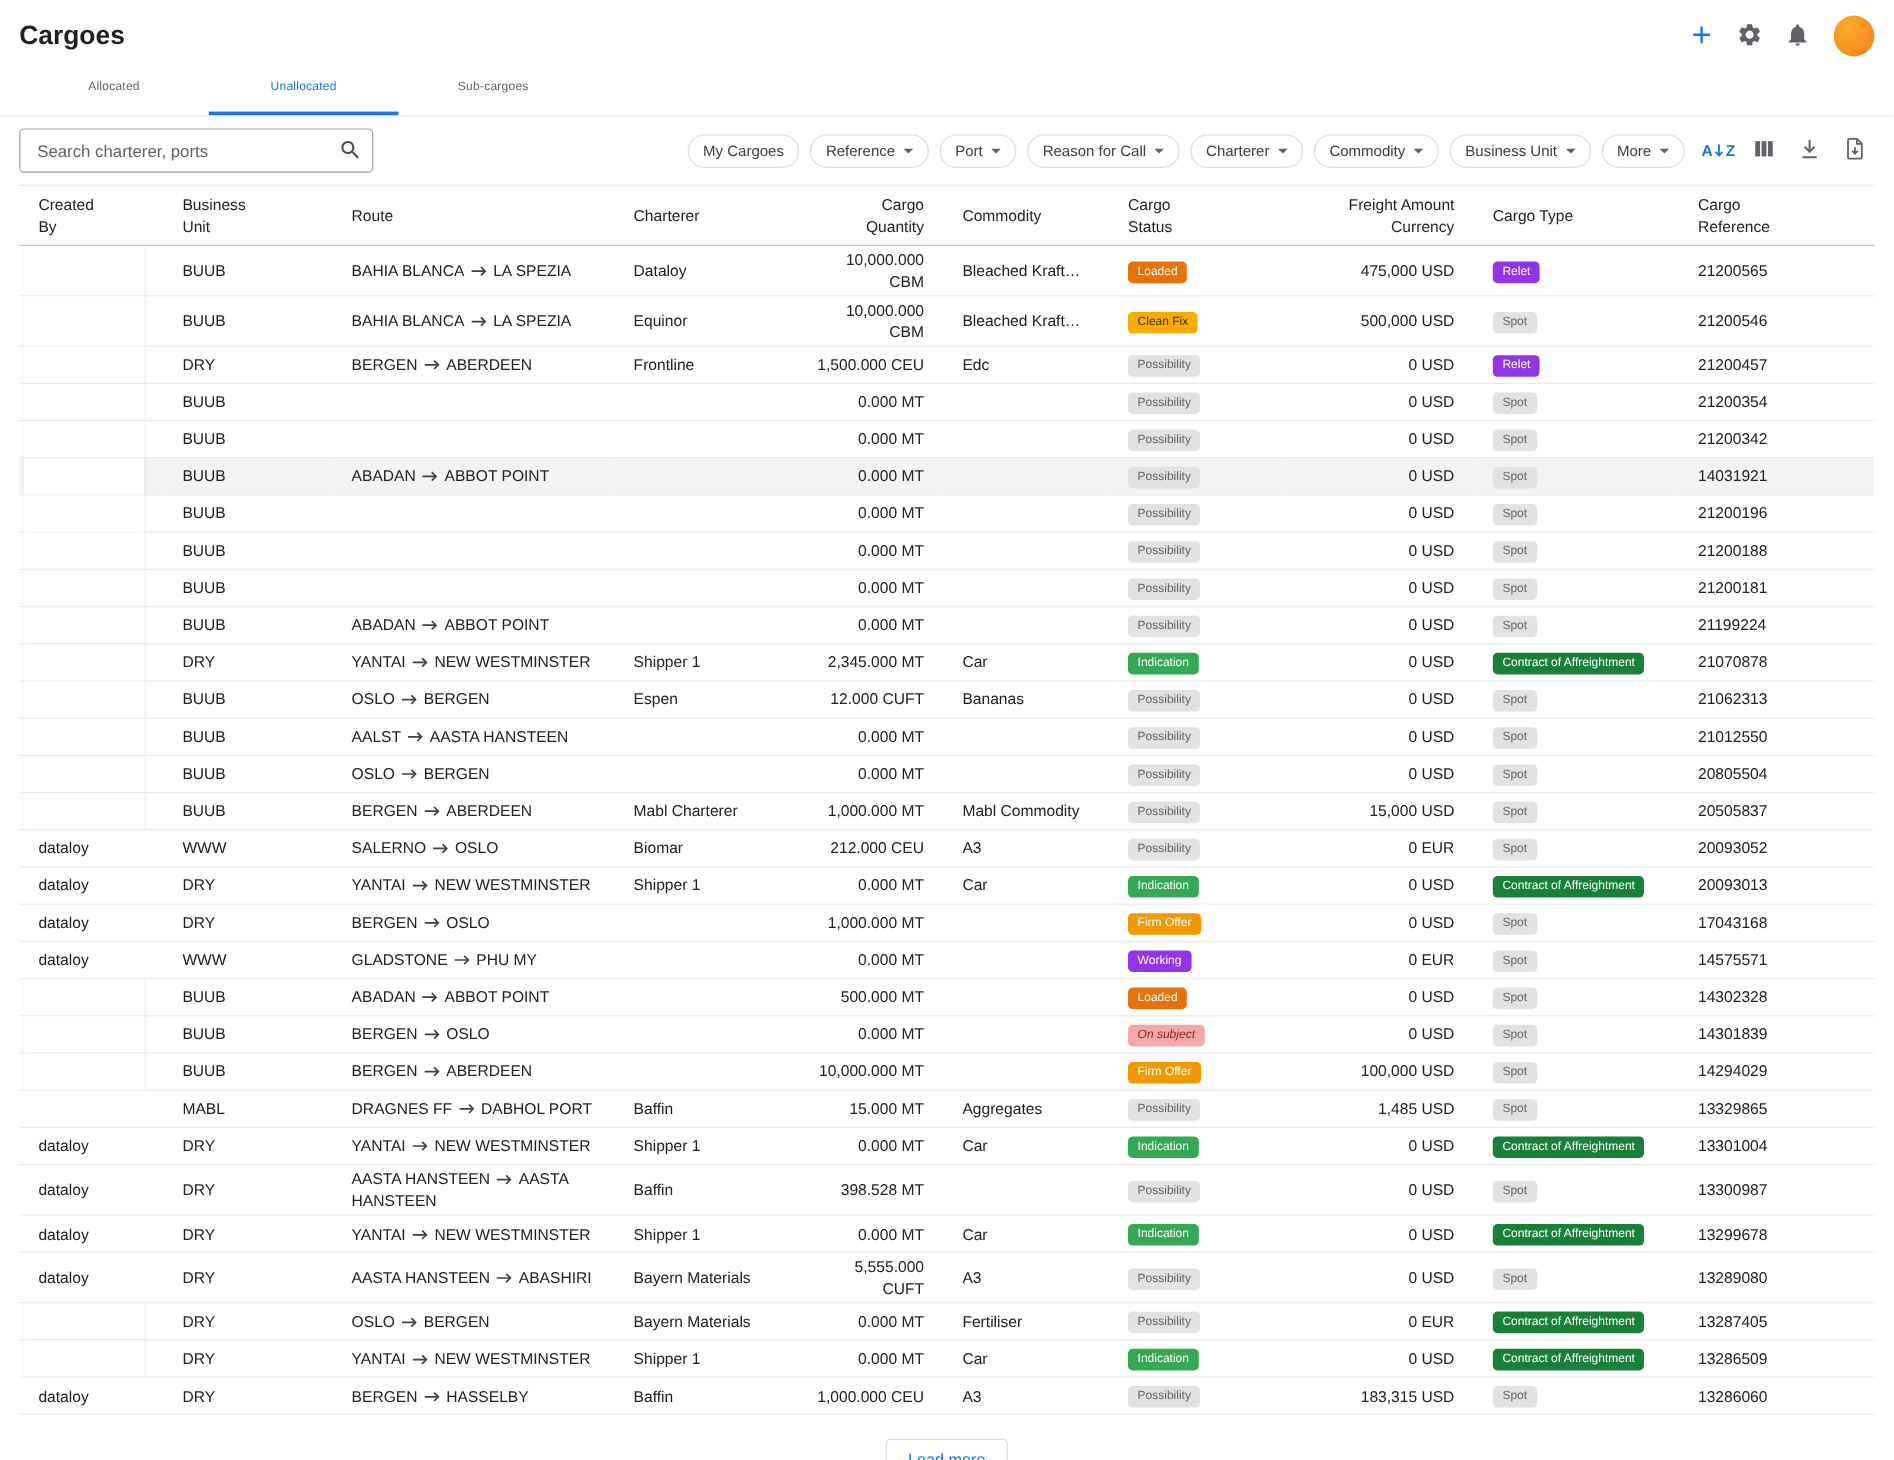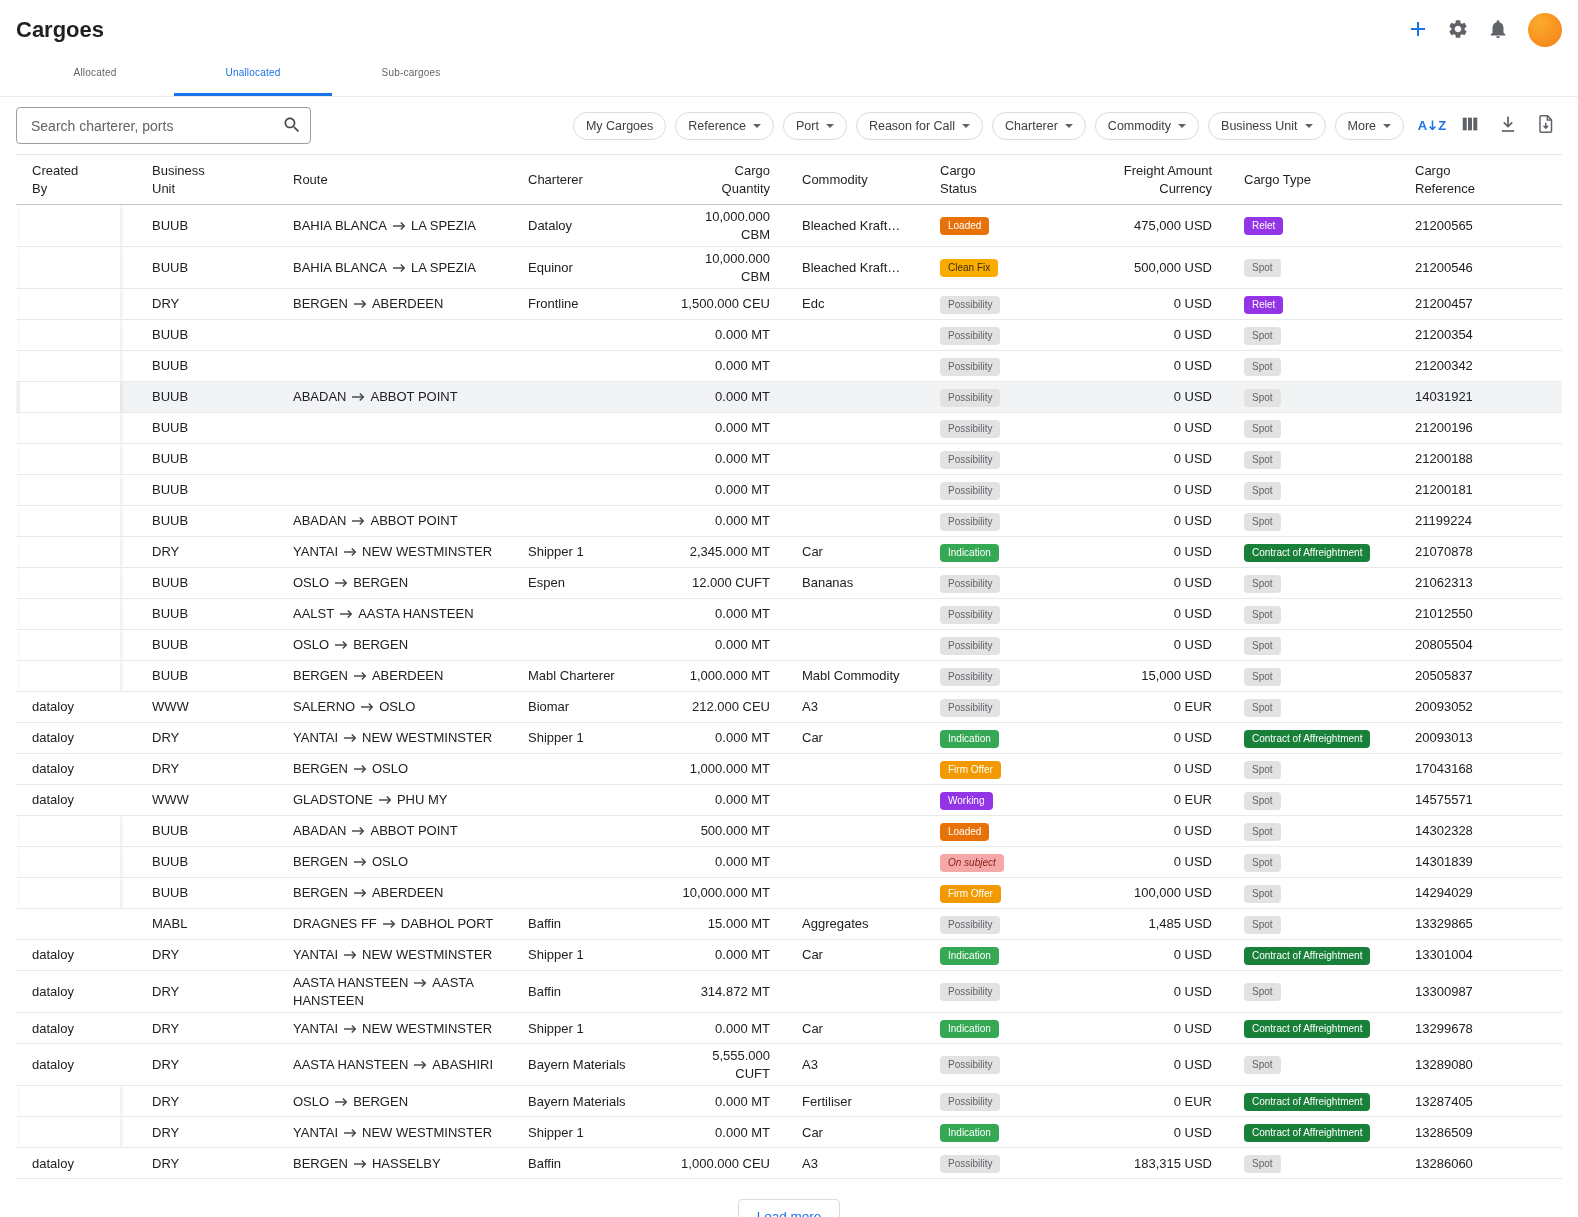--- a/index.html
+++ b/index.html
@@ -589,21 +589,21 @@
     <td class="col-ref">13301004</td>
   </tr>
         <tr class="data-row">
     <td class="col-created"><span class="cell-text">dataloy</span></td>
     <td class="col-bu">DRY</td>
     <td class="col-route"><span class="route-from">AASTA HANSTEEN</span><span class="route-arrow"><svg width="14" height="10" viewBox="0 0 14 10">
                 <path d="M1 5h11" stroke="#3c4043" stroke-width="1.4" fill="none"></path>
                 <path d="M8.8 1.5L12.3 5 8.8 8.5" stroke="#3c4043" stroke-width="1.4" fill="none"></path>
               </svg></span><span class="route-to">AASTA HANSTEEN</span></td>
     <td class="col-charterer">Baffin</td>
-    <td class="col-qty">314.872 MT</td>
+    <td class="col-qty">398.528 MT</td>
     <td class="col-commodity"></td>
     <td class="col-status"><span class="badge" style="background: rgb(226, 226, 226); color: rgb(95, 99, 104);">Possibility</span></td>
     <td class="col-freight">0 USD</td>
     <td class="col-type"><span class="badge" style="background: rgb(226, 226, 226); color: rgb(95, 99, 104);">Spot</span></td>
     <td class="col-ref">13300987</td>
   </tr>
         <tr class="data-row">
     <td class="col-created"><span class="cell-text">dataloy</span></td>
     <td class="col-bu">DRY</td>
     <td class="col-route"><span class="route-from">YANTAI</span><span class="route-arrow"><svg width="14" height="10" viewBox="0 0 14 10">

